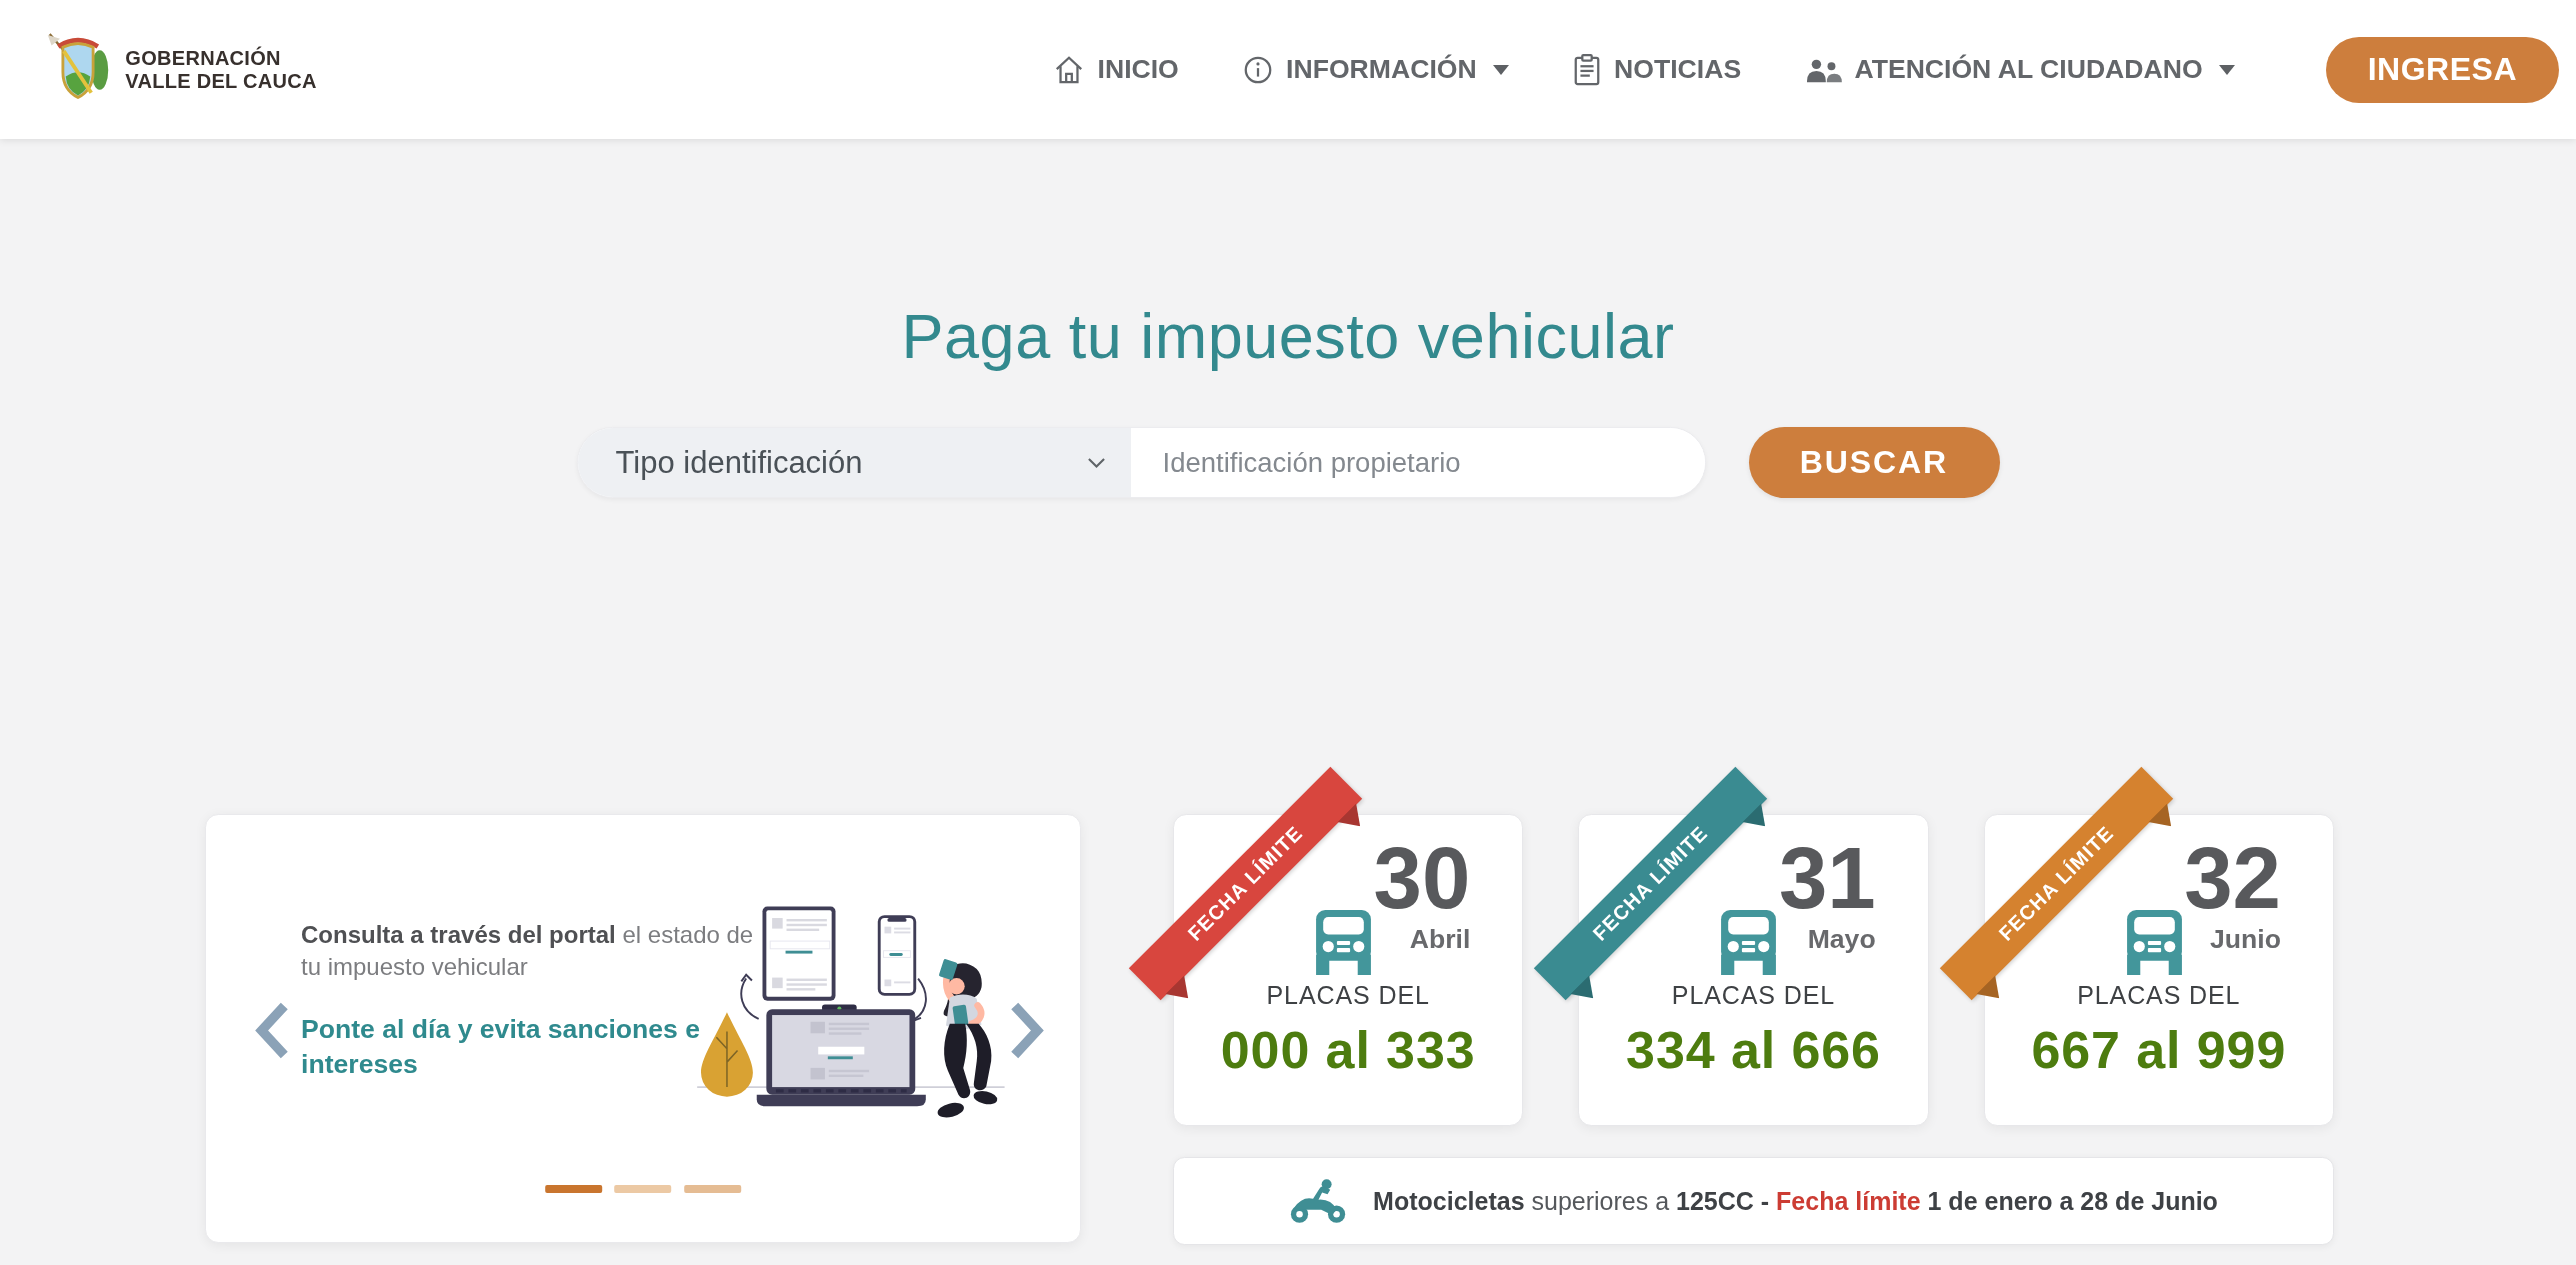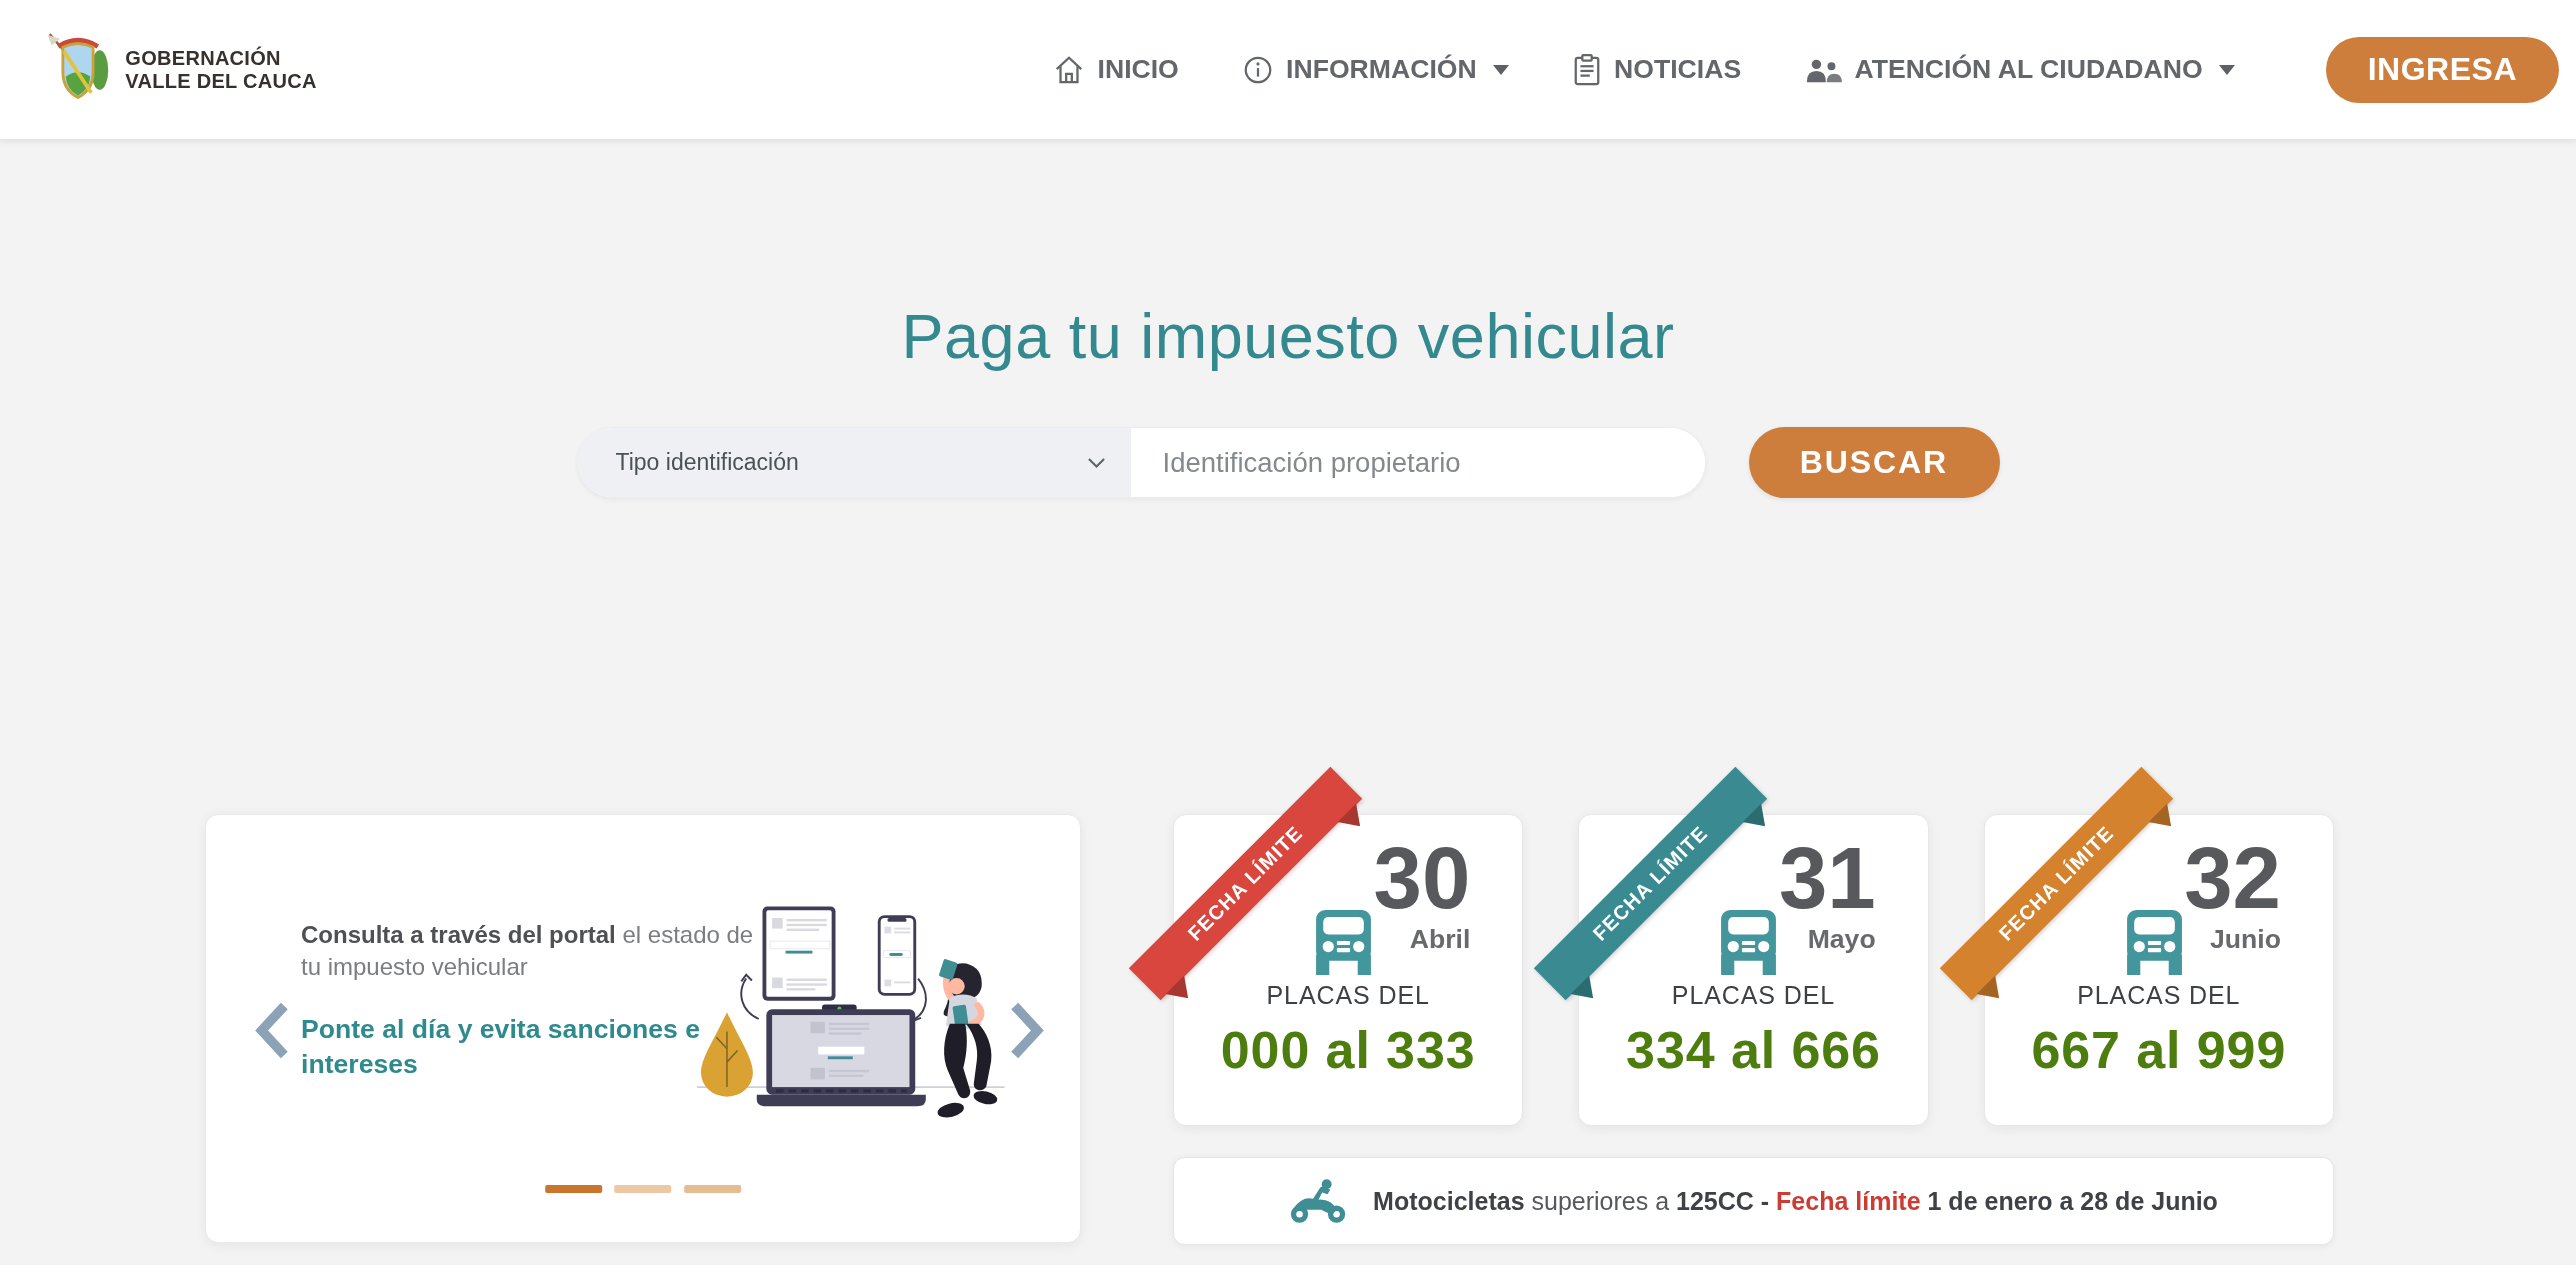--- a/index.html
+++ b/index.html
@@ -38,21 +38,21 @@
     box-shadow:0 1.9px 5.7px rgba(0,0,0,.05);font-size:27.5px;color:#4a5056;padding:0 38px;
     box-sizing:border-box;outline:none;font-family:inherit;
   }
   .pill-input::placeholder,.input-seg::placeholder{color:#84898f;opacity:1;}
   .select-group{
     display:flex;width:1129px;height:71px;border-radius:36px;overflow:hidden;
     box-shadow:0 1.9px 5.7px rgba(0,0,0,.05);border:0.9px solid #ececef;box-sizing:border-box;background:#fff;
   }
   .select-seg{
     width:553px;background:#eef0f3;display:flex;align-items:center;justify-content:space-between;
-    padding:0 25px 0 38px;font-size:23px;color:#4a5157;cursor:pointer;box-sizing:border-box;
+    padding:0 25px 0 38px;font-size:31px;color:#4a5157;cursor:pointer;box-sizing:border-box;
   }
   .input-seg{flex:1;background:#fff;border:none;font-size:27.5px;padding:0 32px;color:#4a5056;outline:none;font-family:inherit;}
   .btn-buscar{
     width:251px;height:71px;border-radius:36px;border:none;background:#cd7e3d;color:#fff;
     font-weight:bold;font-size:32px;letter-spacing:1.9px;cursor:pointer;font-family:inherit;
     box-shadow:0 1.9px 5.7px rgba(0,0,0,.08);
   }
   
   .content-row{display:flex;margin:316px 242px 0 205px;gap:92px;}
   .carousel-card{

